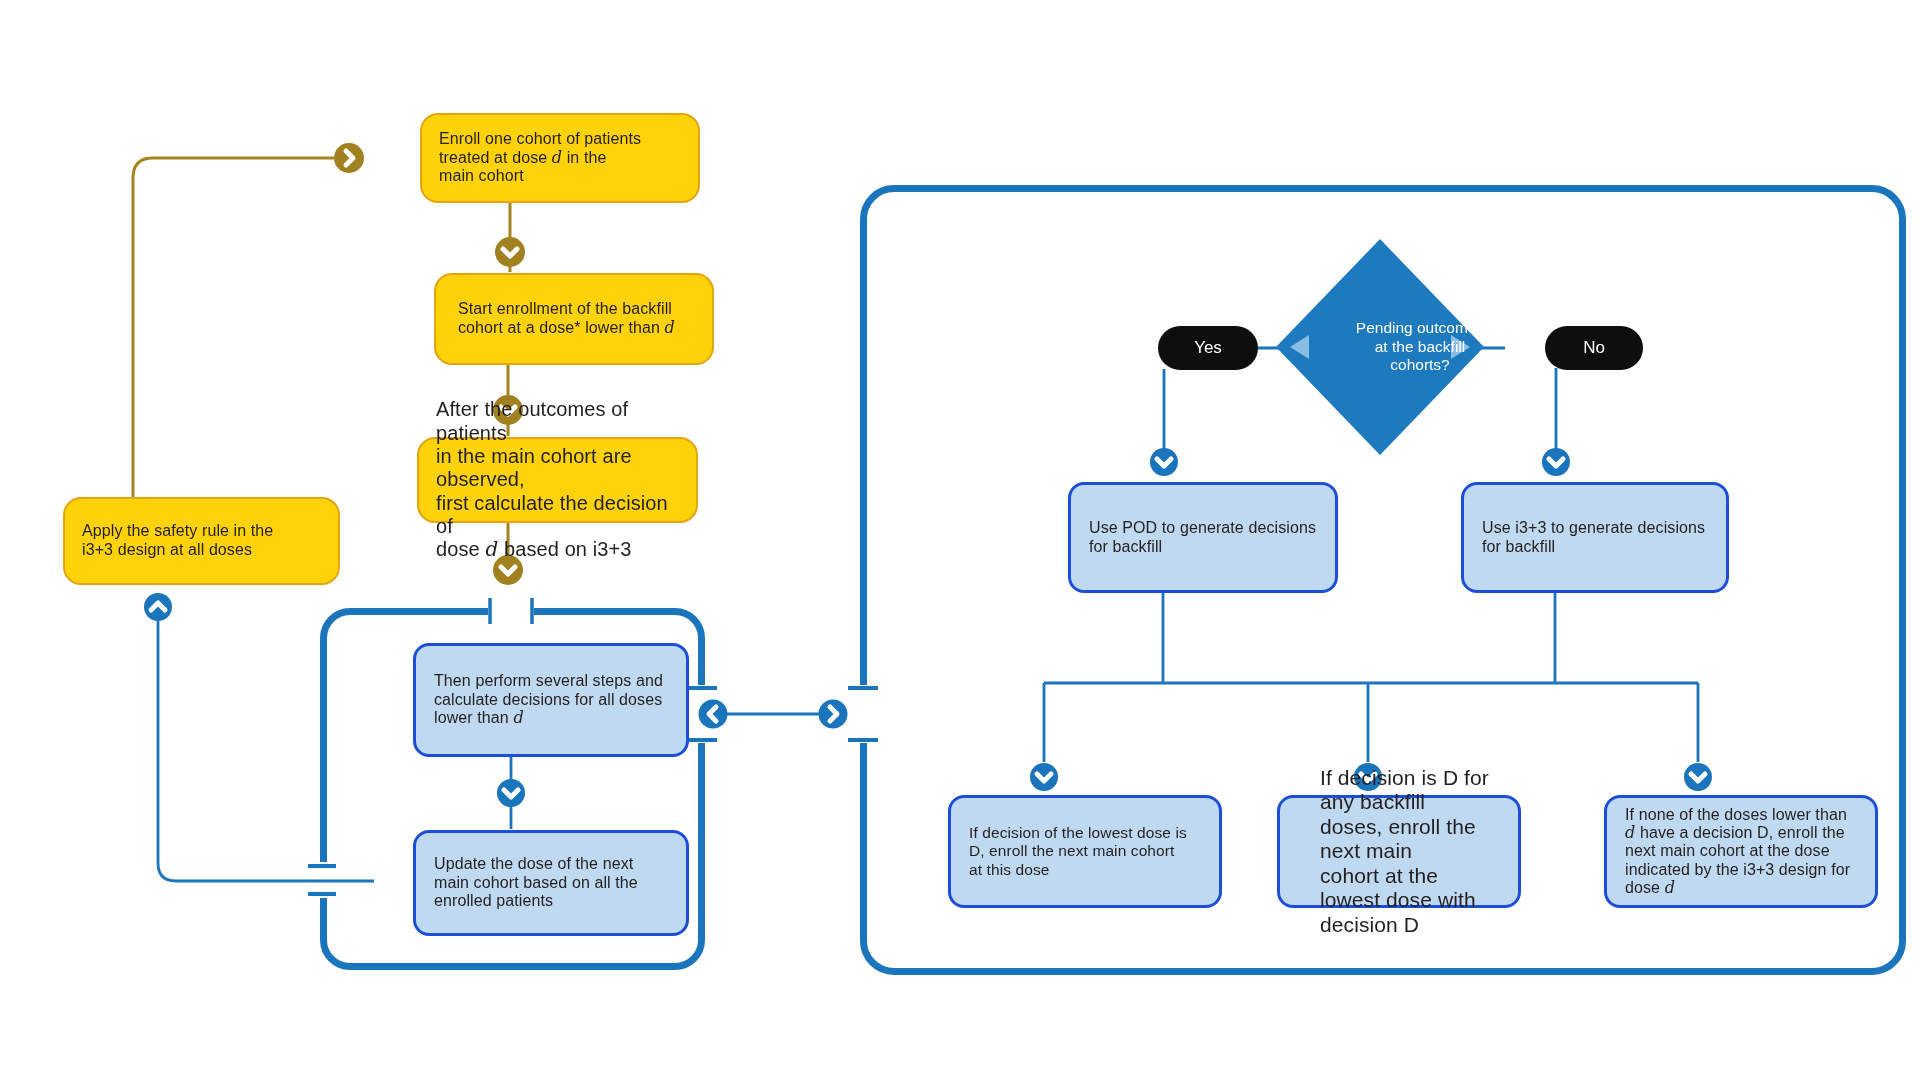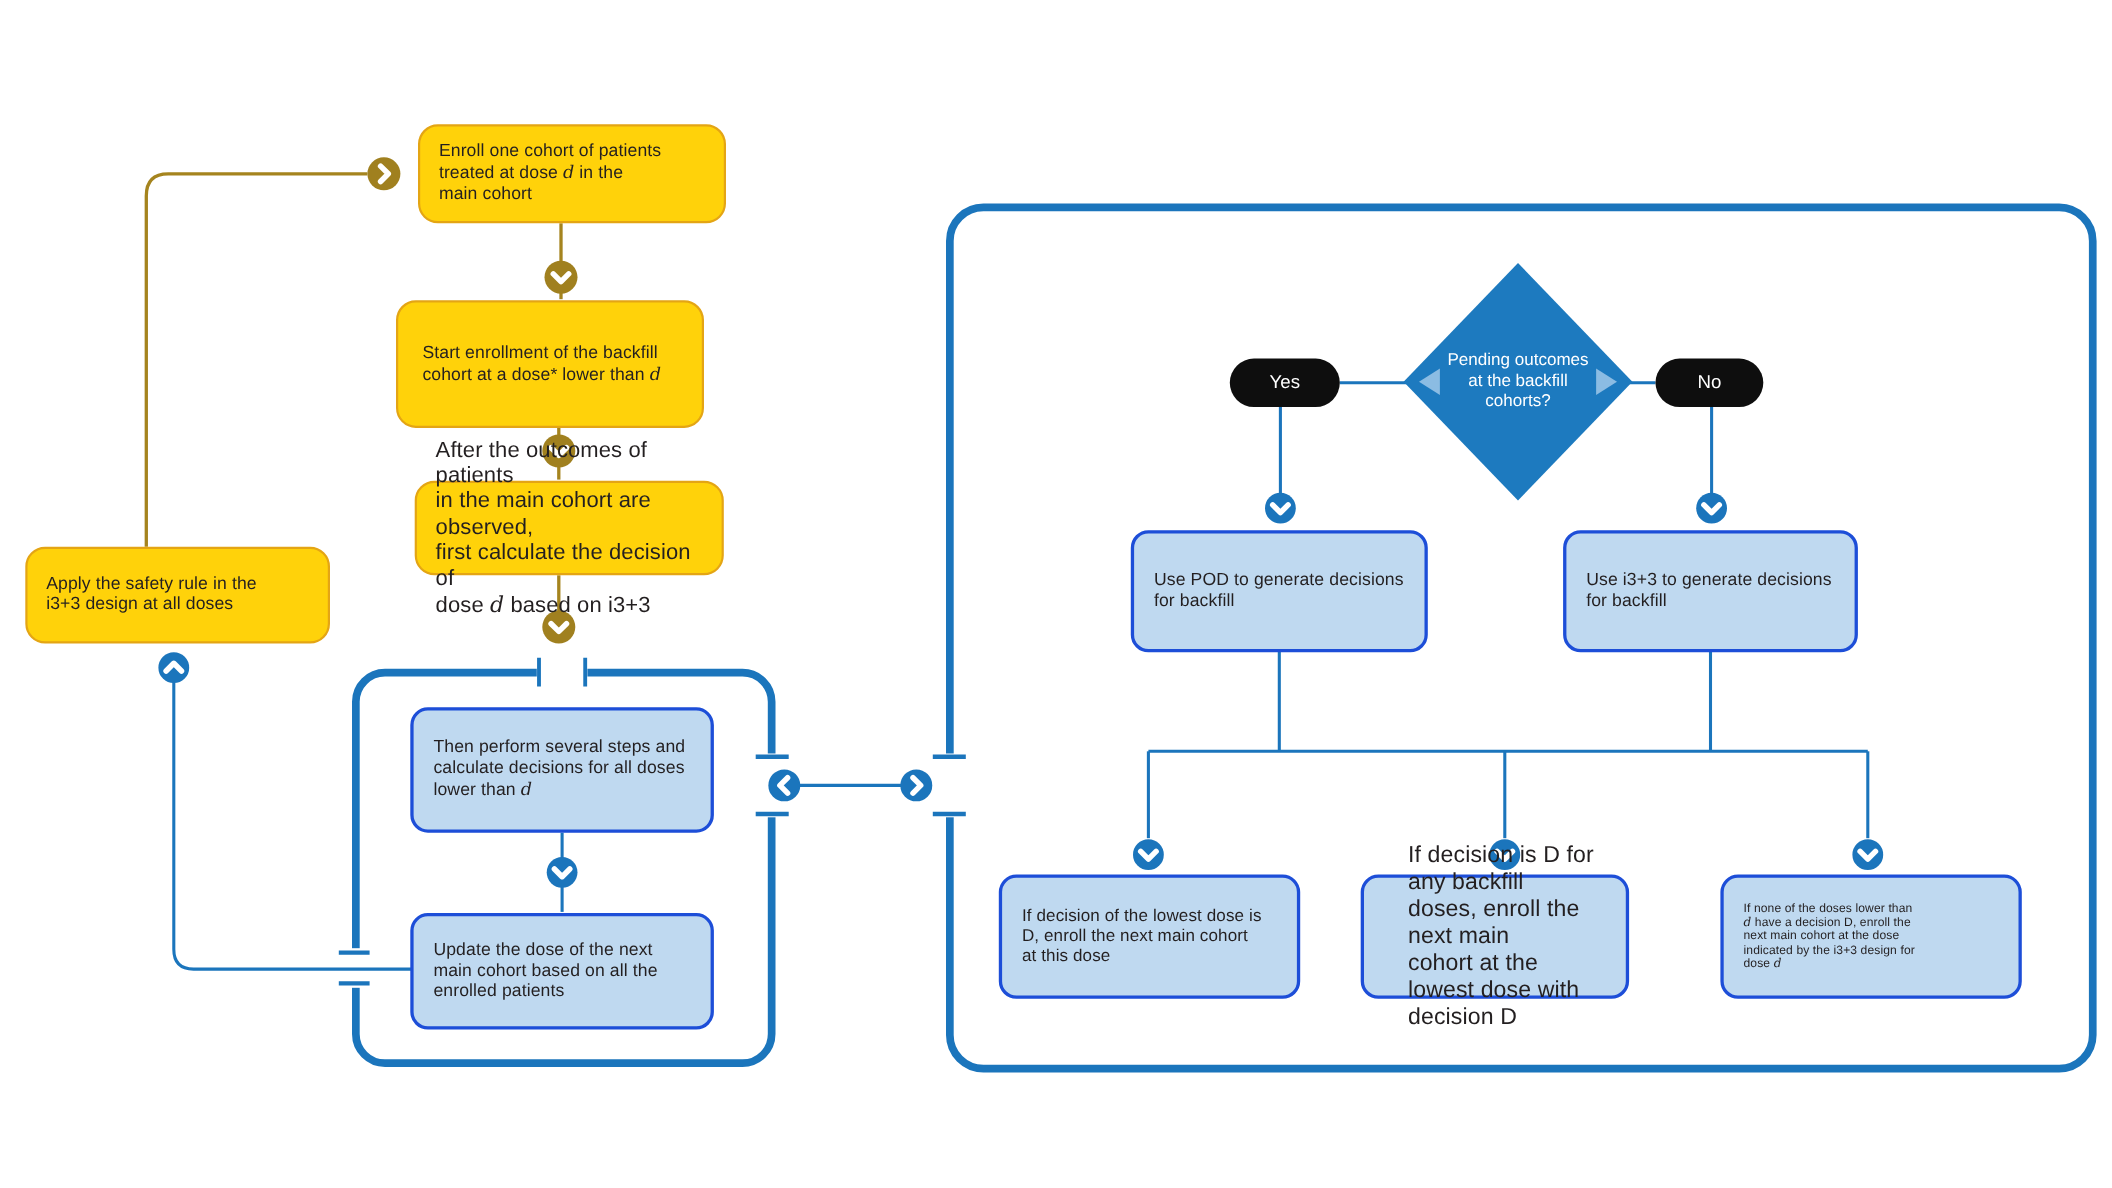--- a/index.html
+++ b/index.html
@@ -1,20 +1,20 @@
 <!DOCTYPE html>
 <html><head>
 <meta charset="utf-8">
 <style>
   html,body{margin:0;padding:0;background:#ffffff;}
   #canvas{position:relative;width:1920px;height:1080px;background:#ffffff;overflow:hidden;
           font-family:"Liberation Sans", sans-serif;color:#231f20;}
   .layer-containers{position:absolute;inset:0;z-index:1;}
   #wires{position:absolute;left:0;top:0;z-index:2;}
-  .layer-boxes{position:absolute;inset:0;z-index:3;}
+  .layer-boxes{position:absolute;inset:0;z-index:3;margin-left:40px;}
   .loop{position:absolute;box-sizing:border-box;border:7px solid #1B75BC;background:transparent;}
   .box{position:absolute;box-sizing:border-box;display:flex;align-items:center;
        white-space:pre-line;font-size:16px;line-height:1.17;letter-spacing:0.1px;}
   .yellow{background:#FFD20A;border:2px solid #E4A514;border-radius:18px;padding:0 17px;}
   .lightblue{background:#BFD9F0;border:3px solid #1d4ed8;border-radius:16px;padding:0 18px;}
   .pill{position:absolute;box-sizing:border-box;background:#0E0E0E;border-radius:999px;color:#ffffff;
         display:flex;align-items:center;justify-content:center;font-size:17px;}
   .diamond-label{position:absolute;display:flex;align-items:center;justify-content:center;text-align:center;
         color:#ffffff;font-size:15.5px;line-height:1.22;white-space:pre-line;}
   .math{font-style:italic;font-family:"DejaVu Serif", serif;}
@@ -131,21 +131,21 @@
   </svg>
 
   <div class="layer-boxes">
 
     <div class="box yellow" style="left:380px;top:113px;width:280px;height:90px;">
       <span>Enroll one cohort of patients
 treated at dose <i class="math">d</i> in the
 main cohort</span>
     </div>
 
-    <div class="box yellow" style="left:360px;top:273px;width:280px;height:116px;padding-left:22px;">
+    <div class="box yellow" style="left:394px;top:273px;width:280px;height:92px;padding-left:22px;">
       <span>Start enrollment of the backfill
 cohort at a dose* lower than <i class="math">d</i></span>
     </div>
 
     <div class="box yellow" style="left:377px;top:437px;width:281px;height:86px;font-size:20px;">
       <span>After the outcomes of patients
 in the main cohort are observed,
 first calculate the decision of
 dose <i class="math">d</i> based on i3+3</span>
     </div>
@@ -197,21 +197,21 @@
 at this dose</span>
     </div>
 
     <div class="box lightblue" style="left:1237px;top:795px;width:244px;height:113px;font-size:21px;padding-left:40px;">
       <span>If decision is D for any backfill
 doses, enroll the next main
 cohort at the lowest dose with
 decision D</span>
     </div>
 
-    <div class="box lightblue" style="left:1564px;top:795px;width:274px;height:113px;font-size:11px;line-height:1.14;">
+    <div class="box lightblue" style="left:1564px;top:795px;width:274px;height:113px;font-size:16px;line-height:1.14;">
       <span>If none of the doses lower than
 <i class="math">d</i> have a decision D, enroll the
 next main cohort at the dose
 indicated by the i3+3 design for
 dose <i class="math">d</i></span>
     </div>
 
   </div>
 </div>
 

